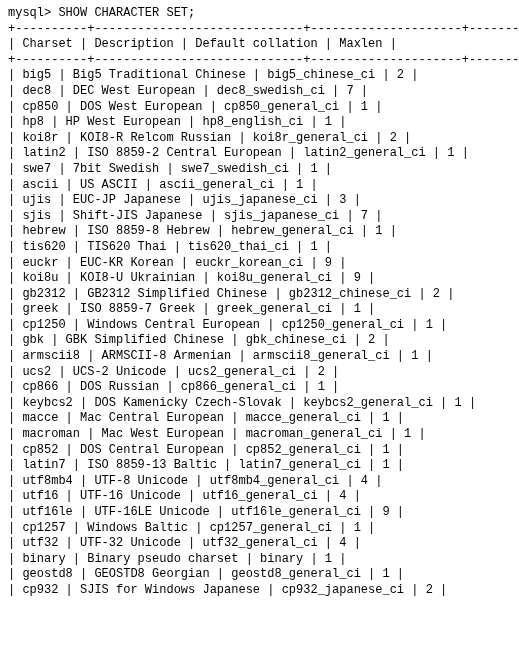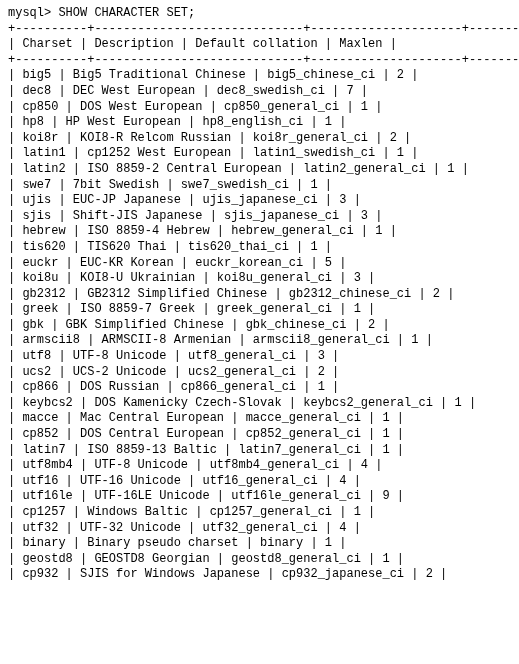--- a/index.html
+++ b/index.html
@@ -21,38 +21,39 @@
 <div id="output">
     <div class="row">mysql&gt; SHOW CHARACTER SET;</div>
     <div class="row">+----------+-----------------------------+---------------------+--------+</div>
     <div class="row">| Charset  | Description                 | Default collation   | Maxlen |</div>
     <div class="row">+----------+-----------------------------+---------------------+--------+</div>
     <div class="row">| big5     | Big5 Traditional Chinese    | big5_chinese_ci     |      2 |</div>
     <div class="row">| dec8     | DEC West European           | dec8_swedish_ci     |      7 |</div>
     <div class="row">| cp850    | DOS West European           | cp850_general_ci    |      1 |</div>
     <div class="row">| hp8      | HP West European            | hp8_english_ci      |      1 |</div>
     <div class="row">| koi8r    | KOI8-R Relcom Russian       | koi8r_general_ci    |      2 |</div>
-    <div class="row">| latin1   | cp1252 West European        | latin1_swedish_ci   |      1 |</div>
     <div class="row">| latin2   | ISO 8859-2 Central European | latin2_general_ci   |      1 |</div>
     <div class="row">| swe7     | 7bit Swedish                | swe7_swedish_ci     |      1 |</div>
+    <div class="row">| ascii    | US ASCII                    | ascii_general_ci    |      1 |</div>
     <div class="row">| ujis     | EUC-JP Japanese             | ujis_japanese_ci    |      3 |</div>
-    <div class="row">| sjis     | Shift-JIS Japanese          | sjis_japanese_ci    |      3 |</div>
-    <div class="row">| hebrew   | ISO 8859-4 Hebrew           | hebrew_general_ci   |      1 |</div>
+    <div class="row">| sjis     | Shift-JIS Japanese          | sjis_japanese_ci    |      7 |</div>
+    <div class="row">| hebrew   | ISO 8859-8 Hebrew           | hebrew_general_ci   |      1 |</div>
     <div class="row">| tis620   | TIS620 Thai                 | tis620_thai_ci      |      1 |</div>
-    <div class="row">| euckr    | EUC-KR Korean               | euckr_korean_ci     |      5 |</div>
-    <div class="row">| koi8u    | KOI8-U Ukrainian            | koi8u_general_ci    |      3 |</div>
+    <div class="row">| euckr    | EUC-KR Korean               | euckr_korean_ci     |      9 |</div>
+    <div class="row">| koi8u    | KOI8-U Ukrainian            | koi8u_general_ci    |      9 |</div>
     <div class="row">| gb2312   | GB2312 Simplified Chinese   | gb2312_chinese_ci   |      2 |</div>
     <div class="row">| greek    | ISO 8859-7 Greek            | greek_general_ci    |      1 |</div>
+    <div class="row">| cp1250   | Windows Central European    | cp1250_general_ci   |      1 |</div>
     <div class="row">| gbk      | GBK Simplified Chinese      | gbk_chinese_ci      |      2 |</div>
     <div class="row">| armscii8 | ARMSCII-8 Armenian          | armscii8_general_ci |      1 |</div>
-    <div class="row">| utf8     | UTF-8 Unicode               | utf8_general_ci     |      3 |</div>
     <div class="row">| ucs2     | UCS-2 Unicode               | ucs2_general_ci     |      2 |</div>
     <div class="row">| cp866    | DOS Russian                 | cp866_general_ci    |      1 |</div>
     <div class="row">| keybcs2  | DOS Kamenicky Czech-Slovak  | keybcs2_general_ci  |      1 |</div>
     <div class="row">| macce    | Mac Central European        | macce_general_ci    |      1 |</div>
+    <div class="row">| macroman | Mac West European           | macroman_general_ci |      1 |</div>
     <div class="row">| cp852    | DOS Central European        | cp852_general_ci    |      1 |</div>
     <div class="row">| latin7   | ISO 8859-13 Baltic          | latin7_general_ci   |      1 |</div>
     <div class="row">| utf8mb4  | UTF-8 Unicode               | utf8mb4_general_ci  |      4 |</div>
     <div class="row">| utf16    | UTF-16 Unicode              | utf16_general_ci    |      4 |</div>
     <div class="row">| utf16le  | UTF-16LE Unicode            | utf16le_general_ci  |      9 |</div>
     <div class="row">| cp1257   | Windows Baltic              | cp1257_general_ci   |      1 |</div>
     <div class="row">| utf32    | UTF-32 Unicode              | utf32_general_ci    |      4 |</div>
     <div class="row">| binary   | Binary pseudo charset       | binary              |      1 |</div>
     <div class="row">| geostd8  | GEOSTD8 Georgian            | geostd8_general_ci  |      1 |</div>
     <div class="row">| cp932    | SJIS for Windows Japanese   | cp932_japanese_ci   |      2 |</div>

